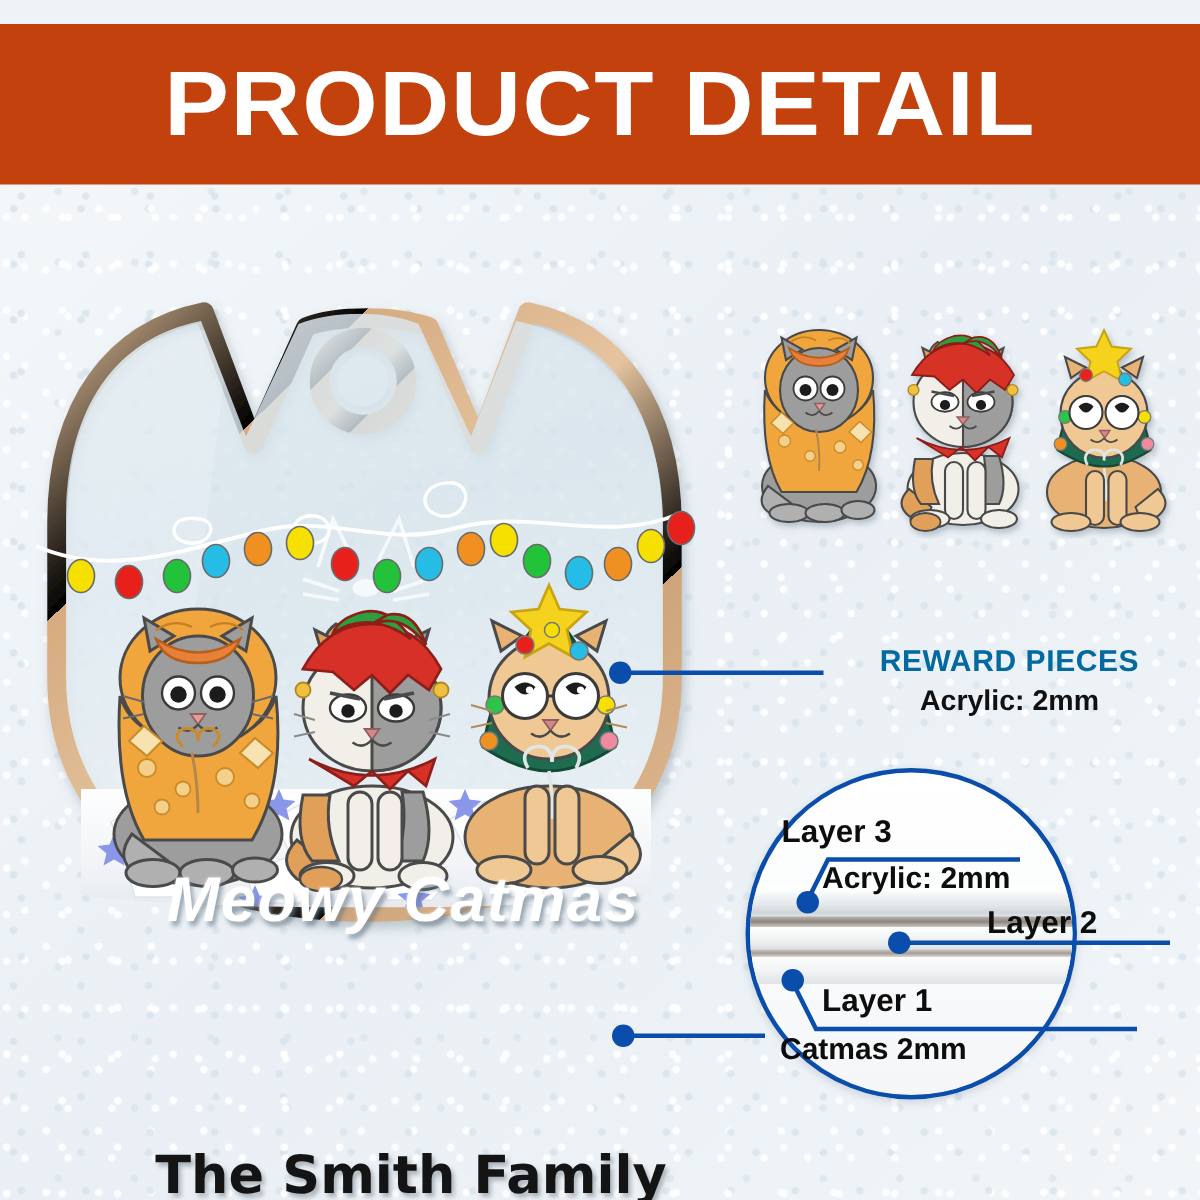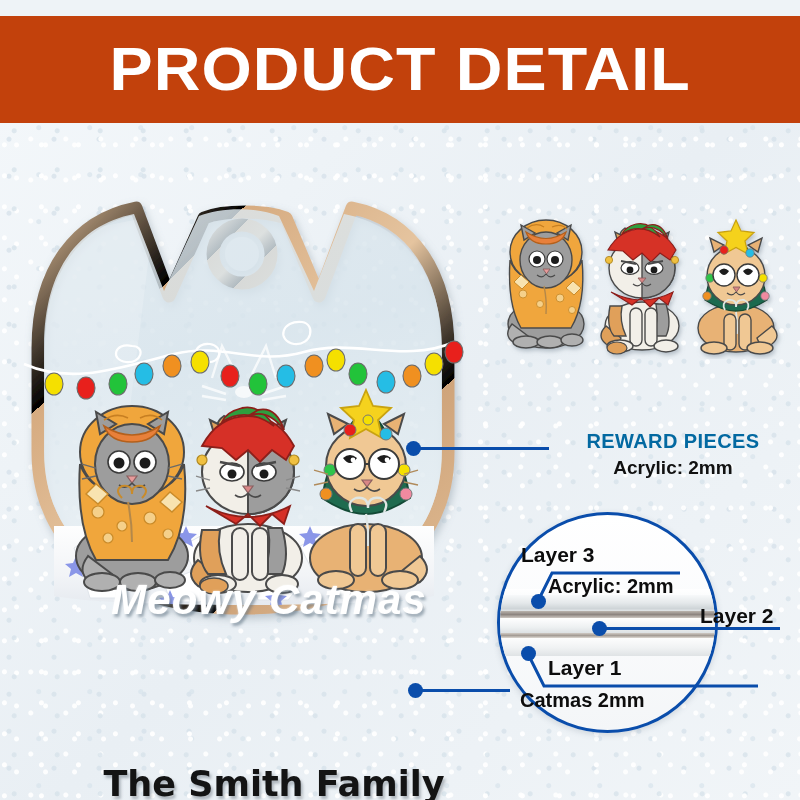--- a/index.html
+++ b/index.html
@@ -498,21 +498,21 @@
   <div class="diag" style="left:530px;top:555px;width:160px;height:50px;">
     <svg width="160" height="50" viewBox="0 0 160 50">
       <path d="M8,46 L22,18 L150,18" fill="none" stroke="#0a4dab" stroke-width="3" stroke-linejoin="miter"></path>
     </svg>
   </div>
   <div class="callout-label cl-big" style="left:521px;top:543px;">Layer 3</div>
   <div class="callout-label cl-sub" style="left:548px;top:575px;">Acrylic: 2mm</div>
 
   <div class="dot" style="left:592px;top:621px;"></div>
   <div class="leader h" style="left:599px;top:627px;width:181px;"></div>
-  <div class="callout-label cl-big" style="left:658px;top:604px;margin-left:42px;">Layer 2</div>
+  <div class="callout-label cl-big" style="left:658px;top:604px;">Layer 2</div>
 
   <div class="dot" style="left:521px;top:646px;"></div>
   <div class="diag" style="left:520px;top:650px;width:240px;height:46px;">
     <svg width="240" height="46" viewBox="0 0 240 46">
       <path d="M8,4 L24,36 L238,36" fill="none" stroke="#0a4dab" stroke-width="3" stroke-linejoin="miter"></path>
     </svg>
   </div>
   <div class="callout-label cl-big" style="left:548px;top:656px;">Layer 1</div>
   <div class="callout-label cl-sub" style="left:520px;top:689px;">Catmas 2mm</div>
 

